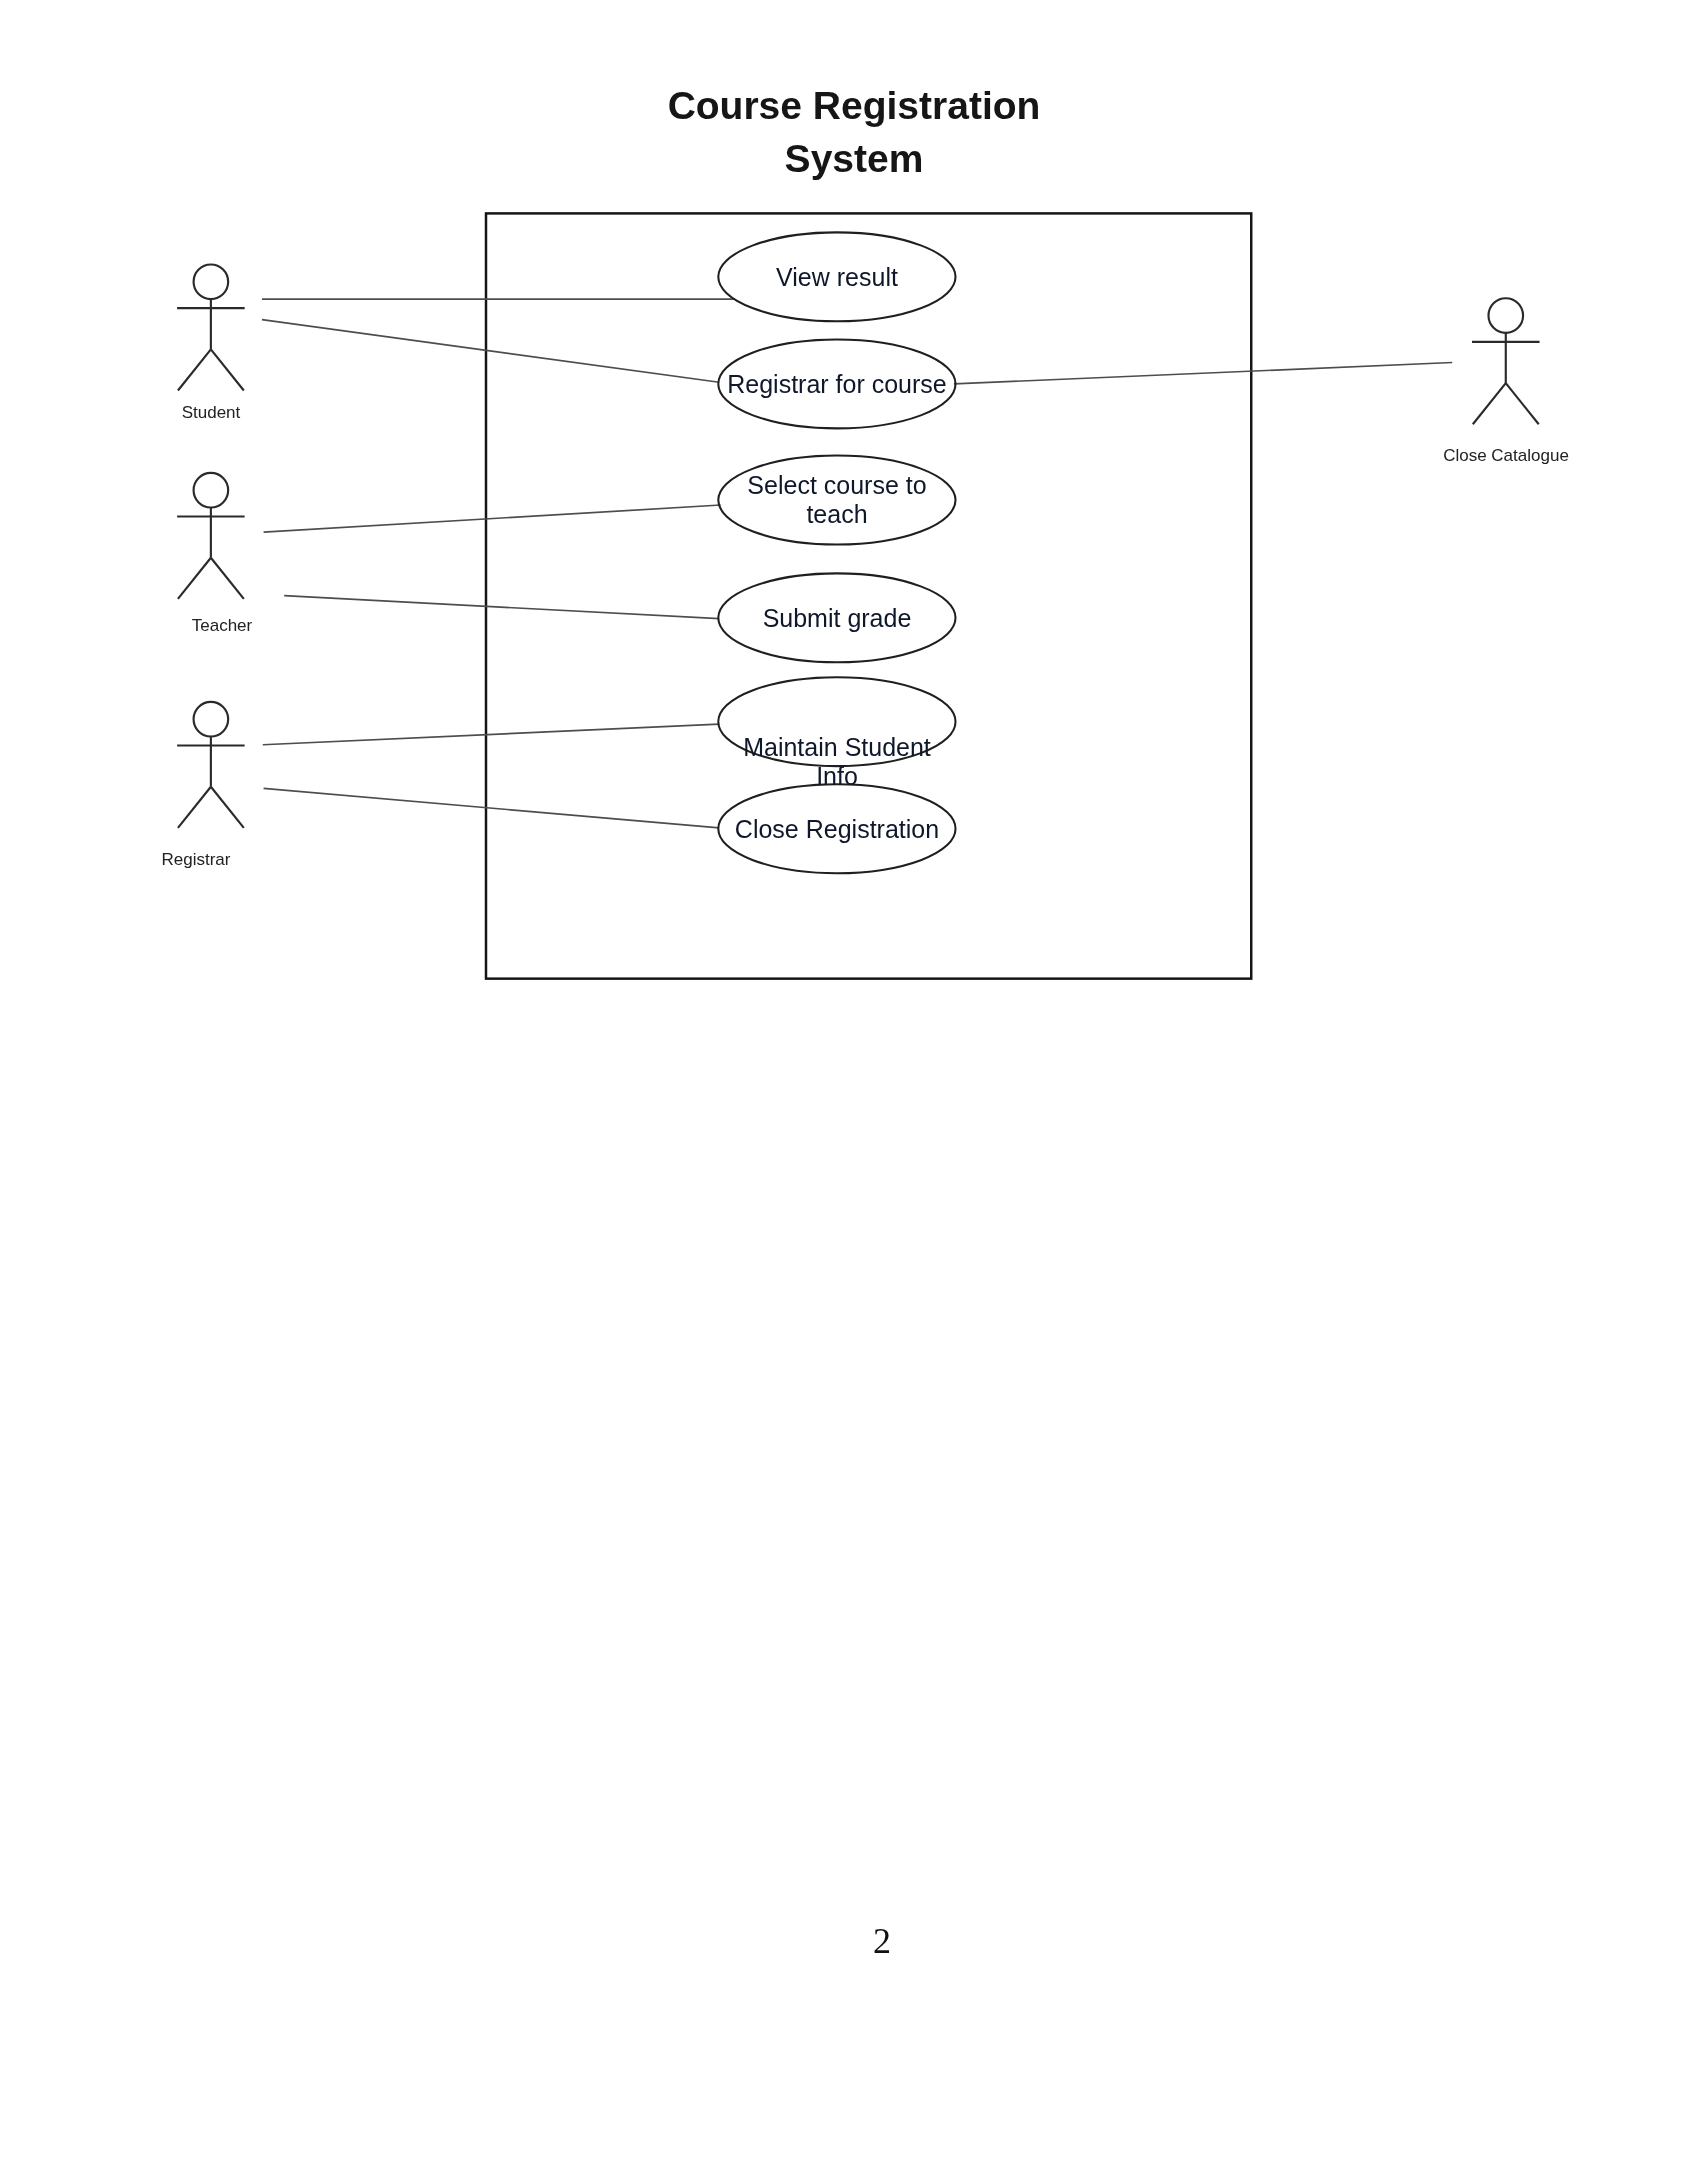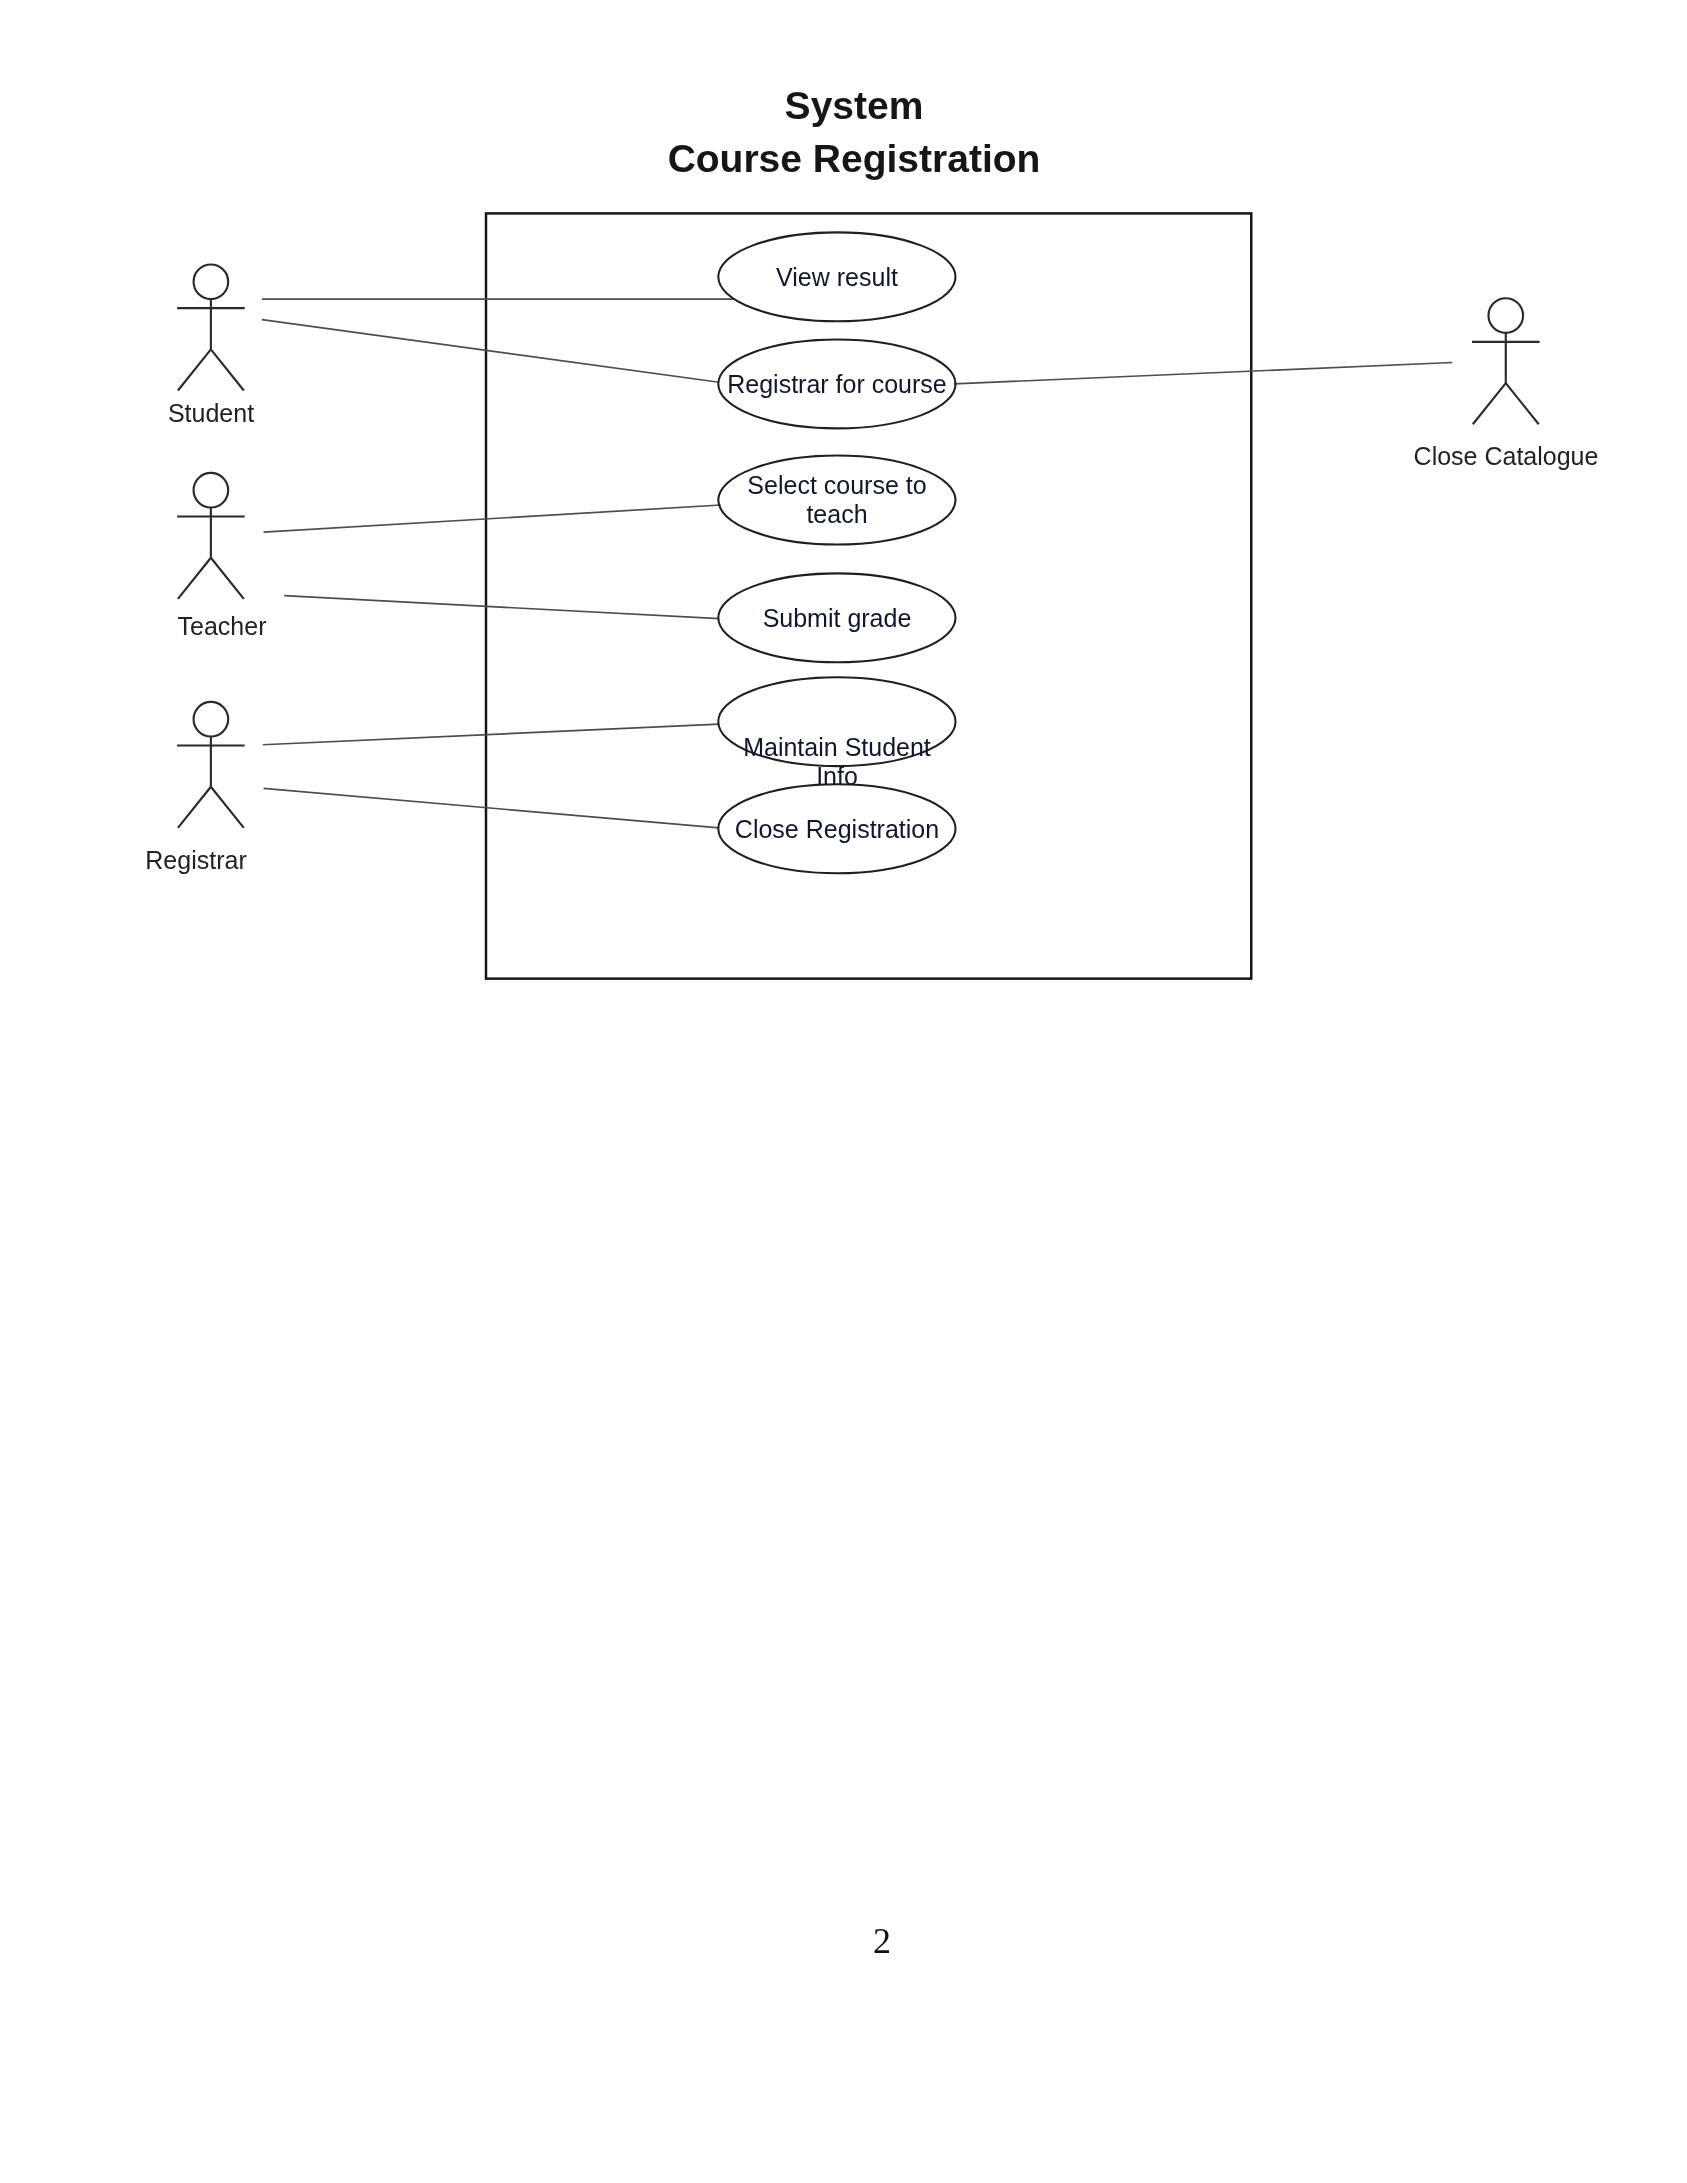--- a/index.html
+++ b/index.html
@@ -14,21 +14,21 @@
   #shapes { position: absolute; left: 0; top: 0; }
   .title {
     position: absolute; left: 854px; top: 79px;
     transform: translateX(-50%);
     text-align: center;
     font-size: 39px; font-weight: bold; line-height: 53px;
     color: #161616; white-space: nowrap;
   }
   .actor-lbl {
     position: absolute; transform: translate(-50%,-50%);
-    text-align: center; font-size: 25px; line-height: 30px;
+    text-align: center; font-size: 17px; line-height: 30px;
     color: #222; white-space: nowrap;
   }
   .uc-lbl {
     position: absolute; transform: translate(-50%,-50%);
     text-align: center; font-size: 25px; line-height: 29px;
     color: #0f172a; width: 224px;
   }
   .pagenum {
     position: absolute; left: 882px; top: 1920px;
     transform: translateX(-50%);
@@ -89,22 +89,22 @@
   <g fill="none" stroke="#2a2a2a" stroke-width="2.6">
     <circle cx="1828" cy="383" r="21"></circle>
     <line x1="1828" y1="404" x2="1828" y2="465"></line>
     <line x1="1787" y1="415" x2="1869" y2="415"></line>
     <line x1="1828" y1="465" x2="1788" y2="515"></line>
     <line x1="1828" y1="465" x2="1868" y2="515"></line>
   </g>
 </svg>
 
 <div class="title">
+  <div>Course Registration</div>
   <div>System</div>
-  <div>Course Registration</div>
 </div>
 
 <div class="uc-lbl" style="left:837px; top:277px;">View result</div>
 <div class="uc-lbl" style="left:837px; top:384px;">Registrar for course</div>
 <div class="uc-lbl" style="left:837px; top:500px;">Select course to teach</div>
 <div class="uc-lbl" style="left:837px; top:618px;">Submit grade</div>
 <div class="uc-lbl" style="left:837px; top:722px;margin-top:40px;">Maintain Student Info</div>
 <div class="uc-lbl" style="left:837px; top:829px;">Close Registration</div>
 
 <div class="actor-lbl" style="left:211px;  top:413px;">Student</div>

